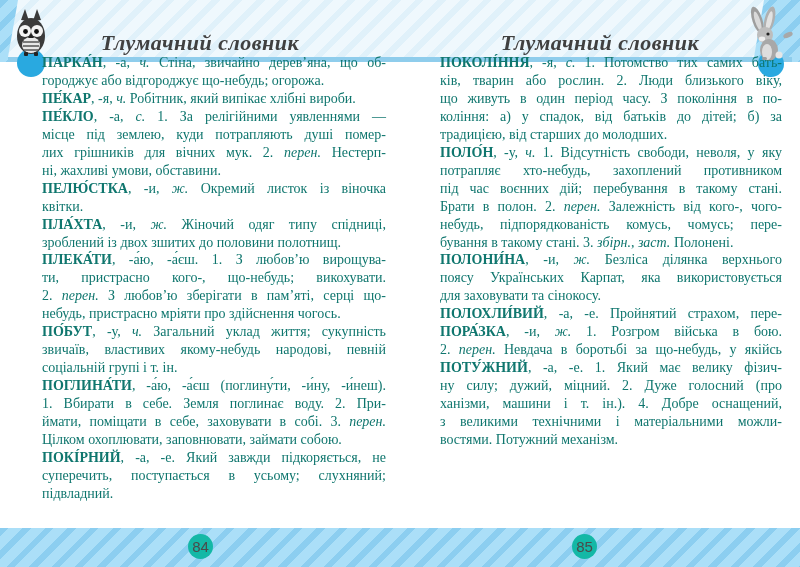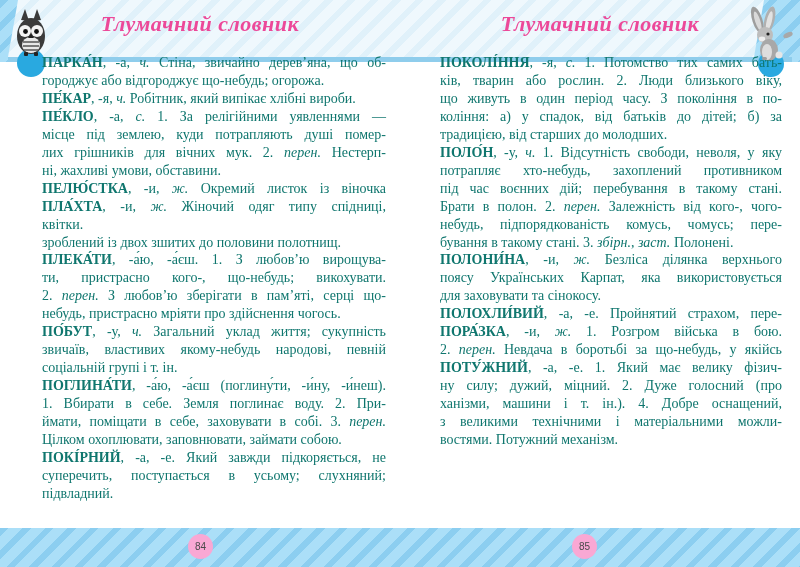--- a/index.html
+++ b/index.html
@@ -21,24 +21,24 @@
     position: absolute; left: 8px; top: 0; width: 756px; height: 57px;
     background: repeating-linear-gradient(135deg,
       #e0f1fa 0px, #e0f1fa 6px, #eff8fd 6px, #eff8fd 16px);
     clip-path: polygon(10px 0, 100% 0, calc(100% - 10px) 100%, 0 100%);
   }
   .header-underline {
     position: absolute; left: 8px; top: 57px; width: 784px; height: 5px;
     background: #8fcdec;
   }
   .page-title {
-    position: absolute; top: 7px; width: 400px; height: 34px;
+    position: absolute; top: 26px; width: 400px; height: 34px;
     text-align: center;
     font-size: 22px; font-weight: bold; font-style: italic;
-    color: #ec4899; letter-spacing: 0.5px;
+    color: #404040; letter-spacing: 0.5px;
     line-height: 34px;
   }
   #title-left  { left: 0; }
   #title-right { left: 400px; }
 
   
   .mascot { position: absolute; }
   #owl    { left: 6px;  top: 6px; }
   #rabbit { left: 738px; top: 2px; }
 
@@ -56,23 +56,23 @@
   .ital { font-style: italic; }
 
   
   .band-bottom {
     position: absolute; left: 0; top: 528px; width: 800px; height: 39px;
     background: repeating-linear-gradient(135deg,
       #8ccef0 0px, #8ccef0 6px, #abdff8 6px, #abdff8 16px);
   }
   .page-badge {
     position: absolute; top: 534px; width: 25px; height: 25px;
-    border-radius: 50%; background: #f9a8d4;
+    border-radius: 50%; background: #14b8a6;
     font-family: "Liberation Sans", sans-serif;
-    font-size: 10px; color: #4a4a4a;
+    font-size: 15px; color: #4a4a4a;
     display: flex; align-items: center; justify-content: center;
   }
   #badge-left  { left: 188px; }
   #badge-right { left: 572px; }
 </style>
 </head>
 <body>
 
 <div class="band-top"></div>
 <div class="header-banner"></div>
@@ -119,22 +119,22 @@
 
 <div class="dict-col" id="col-left">
     <div class="dict-line"><span class="bold">ПАРКА́Н</span><span>, -а, </span><span class="ital">ч.</span><span> Стіна, звичайно дерев’яна, що об-</span></div>
     <div class="dict-line end"><span>городжує або відгороджує що-небудь; огорожа.</span></div>
     <div class="dict-line end"><span class="bold">ПЕ́КАР</span><span>, -я, </span><span class="ital">ч.</span><span> Робітник, який випікає хлібні вироби.</span></div>
     <div class="dict-line"><span class="bold">ПЕ́КЛО</span><span>, -а, </span><span class="ital">с.</span><span> 1. За релігійними уявленнями —</span></div>
     <div class="dict-line"><span>місце під землею, куди потрапляють душі помер-</span></div>
     <div class="dict-line"><span>лих грішників для вічних мук. 2. </span><span class="ital">перен.</span><span> Нестерп-</span></div>
     <div class="dict-line end"><span>ні, жахливі умови, обставини.</span></div>
     <div class="dict-line"><span class="bold">ПЕЛЮ́СТКА</span><span>, -и, </span><span class="ital">ж.</span><span> Окремий листок із віночка</span></div>
+    <div class="dict-line end"><span>квітки.</span></div>
     <div class="dict-line"><span class="bold">ПЛА́ХТА</span><span>, -и, </span><span class="ital">ж.</span><span> Жіночий одяг типу спідниці,</span></div>
-    <div class="dict-line end"><span>квітки.</span></div>
     <div class="dict-line end"><span>зроблений із двох зшитих до половини полотнищ.</span></div>
     <div class="dict-line"><span class="bold">ПЛЕКА́ТИ</span><span>, -а́ю, -а́єш. 1. З любов’ю вирощува-</span></div>
     <div class="dict-line"><span>ти, пристрасно кого-, що-небудь; викохувати.</span></div>
     <div class="dict-line"><span>2. </span><span class="ital">перен.</span><span> З любов’ю зберігати в пам’яті, серці що-</span></div>
     <div class="dict-line end"><span>небудь, пристрасно мріяти про здійснення чогось.</span></div>
     <div class="dict-line"><span class="bold">ПО́БУТ</span><span>, -у, </span><span class="ital">ч.</span><span> Загальний уклад життя; сукупність</span></div>
     <div class="dict-line"><span>звичаїв, властивих якому-небудь народові, певній</span></div>
     <div class="dict-line end"><span>соціальній групі і т. ін.</span></div>
     <div class="dict-line"><span class="bold">ПОГЛИНА́ТИ</span><span>, -а́ю, -а́єш (поглину́ти, -и́ну, -и́неш).</span></div>
     <div class="dict-line"><span>1. Вбирати в себе. Земля поглинає воду. 2. При-</span></div>

